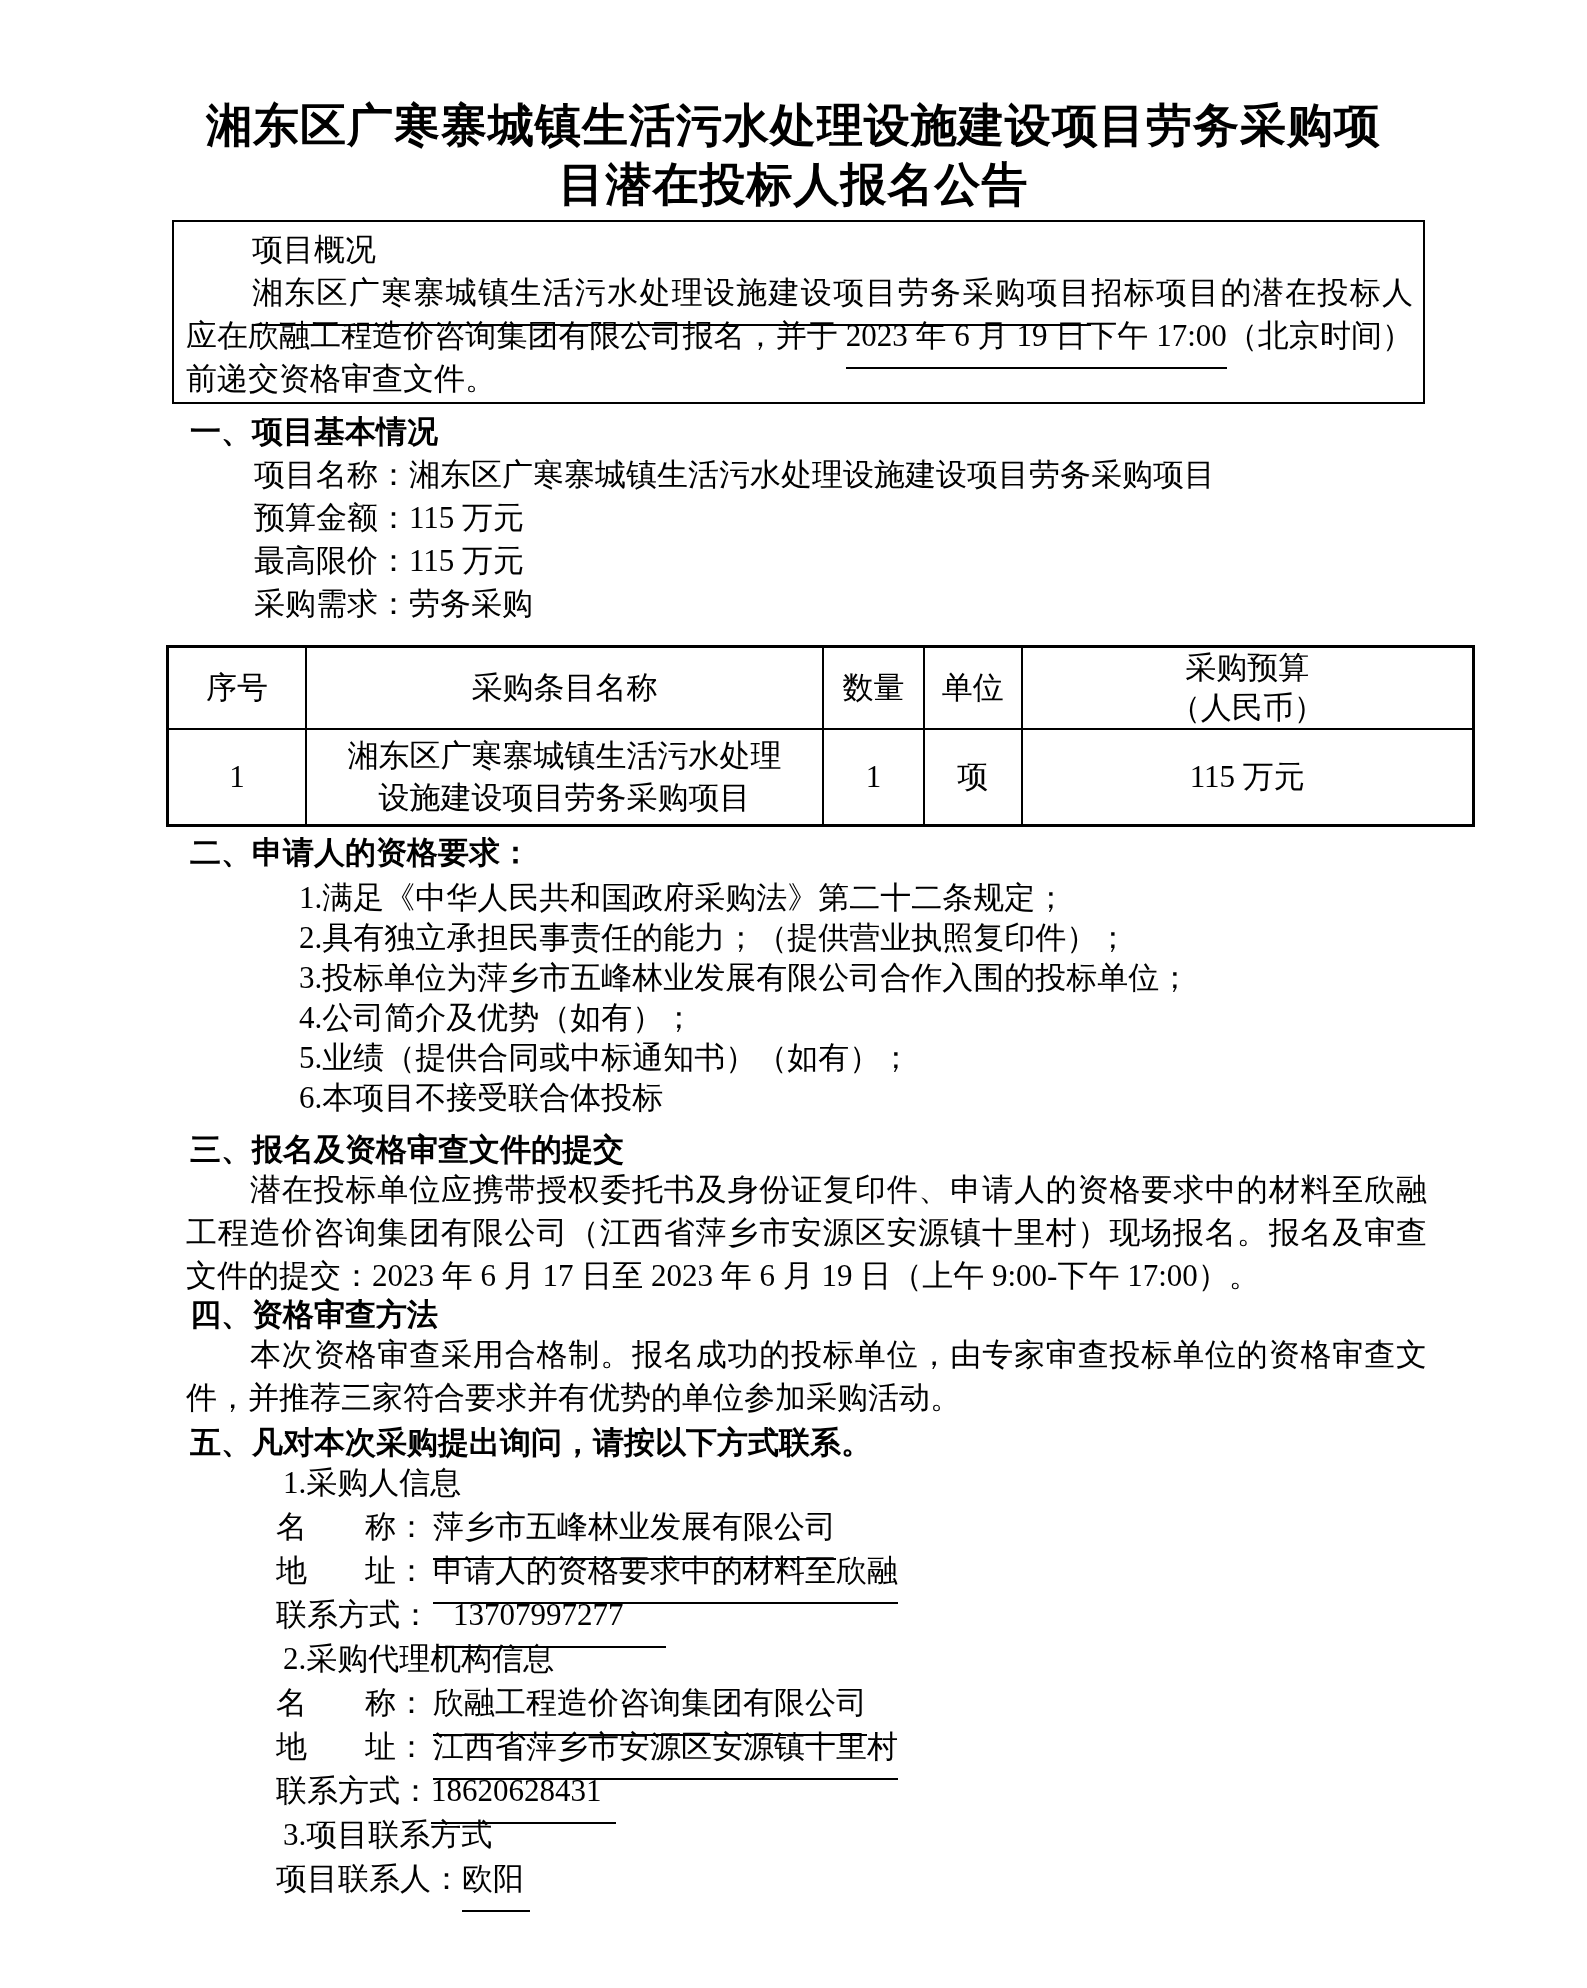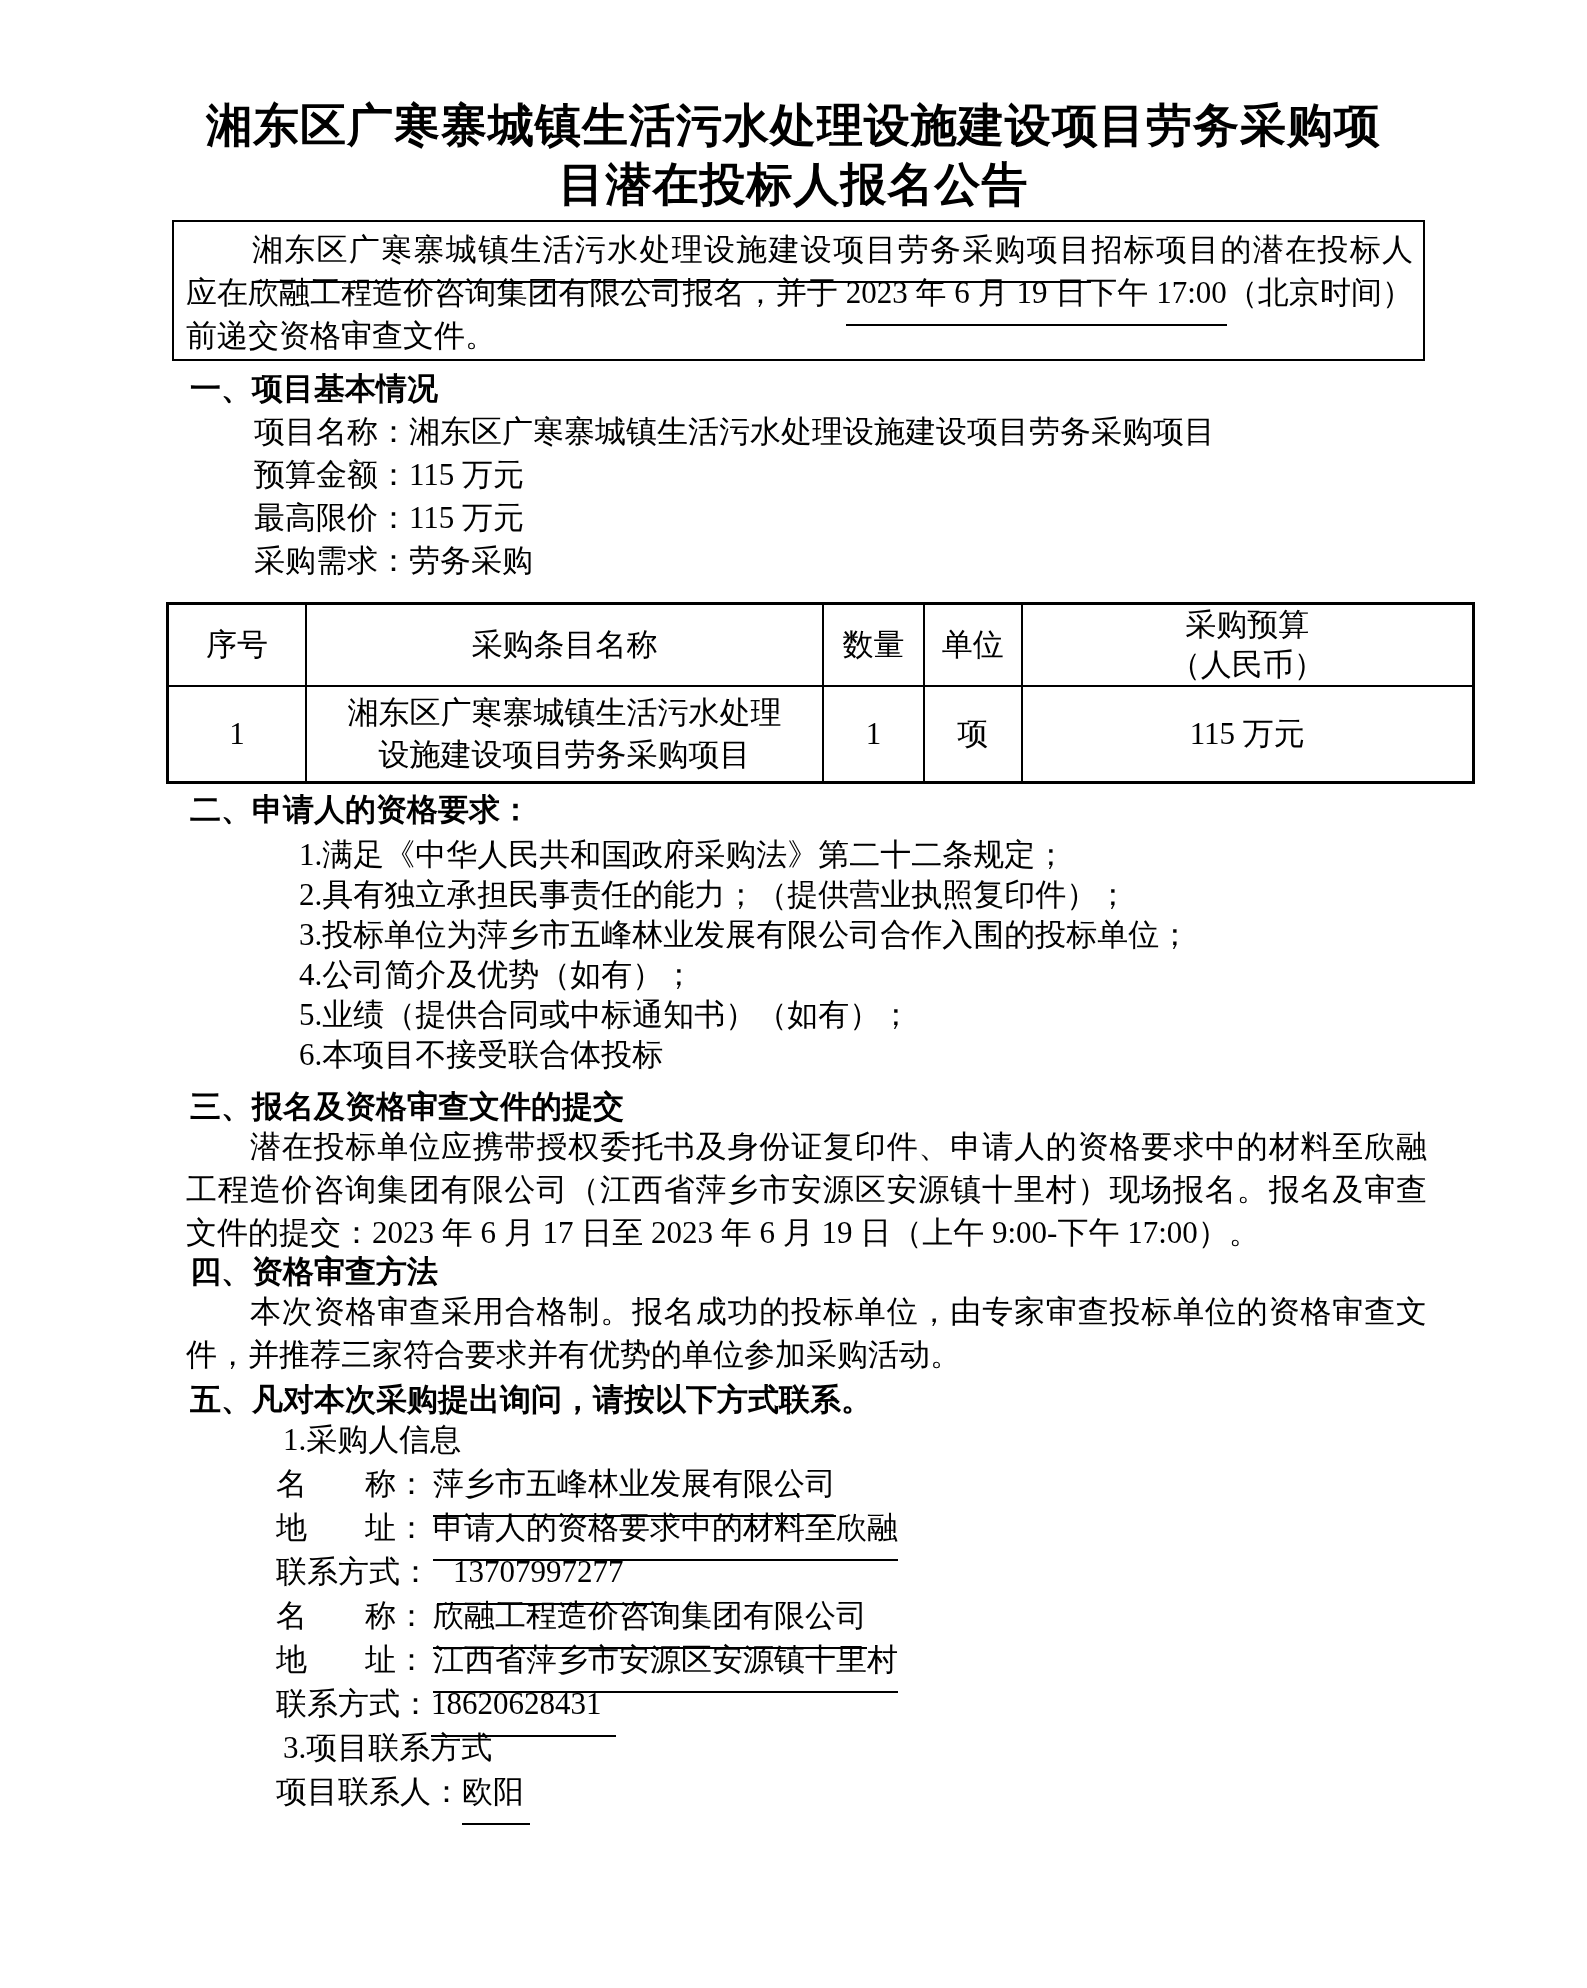--- a/index.html
+++ b/index.html
@@ -83,20 +83,21 @@
 <body>
 
 <div class="page">
 
   <div class="doc-title">
     <div>湘东区广寒寨城镇生活污水处理设施建设项目劳务采购项</div>
     <div>目潜在投标人报名公告</div>
   </div>
 
   <div class="overview-box">
+    <div class="ov-line ind-first">项目概况</div>
     <div class="ov-line ind-first just"><span class="u">湘东区广寒寨城镇生活污水处理设施建设项目劳务采购项目</span><span>招标项目的潜在投标人</span></div>
     <div class="ov-line just"><span>应在欣融工程造价咨询集团有限公司报名，并于 </span><span class="u">2023 年 6 月 19 日下午 17:00</span><span>（北京时间）</span></div>
     <div class="ov-line">前递交资格审查文件。</div>
   </div>
 
   <div class="sec-h mt10">一、项目基本情况</div>
   <div class="sec1-list">
     <div>项目名称：湘东区广寒寨城镇生活污水处理设施建设项目劳务采购项目</div>
     <div>预算金额：115 万元</div>
     <div>最高限价：115 万元</div>
@@ -157,20 +158,21 @@
     <div class="first just">本次资格审查采用合格制。报名成功的投标单位，由专家审查投标单位的资格审查文</div>
     <div>件，并推荐三家符合要求并有优势的单位参加采购活动。</div>
   </div>
 
   <div class="sec-h mt6">五、凡对本次采购提出询问，请按以下方式联系。</div>
   <div class="sec5">
     <div class="sub-t">1.采购人信息</div>
     <div class="lab-row"><span>名</span><span class="lab-b">称：</span><span class="u val-gap">萍乡市五峰林业发展有限公司</span></div>
     <div class="lab-row"><span>地</span><span class="lab-b">址：</span><span class="u val-gap">申请人的资格要求中的材料至欣融</span></div>
     <div class="lab-row"><span>联系方式：</span><span class="u pad-l pad-r val-gap">13707997277</span></div>
+    <div class="sub-t">2.采购代理机构信息</div>
     <div class="lab-row"><span>名</span><span class="lab-b">称：</span><span class="u val-gap">欣融工程造价咨询集团有限公司</span></div>
     <div class="lab-row"><span>地</span><span class="lab-b">址：</span><span class="u val-gap">江西省萍乡市安源区安源镇十里村</span></div>
     <div class="lab-row"><span>联系方式：</span><span class="u pad-r-sm">18620628431</span></div>
     <div class="sub-t">3.项目联系方式</div>
     <div class="lab-row"><span>项目联系人：</span><span class="u pad-r-xs">欧阳</span></div>
   </div>
 
 </div>
 
 </body></html>

